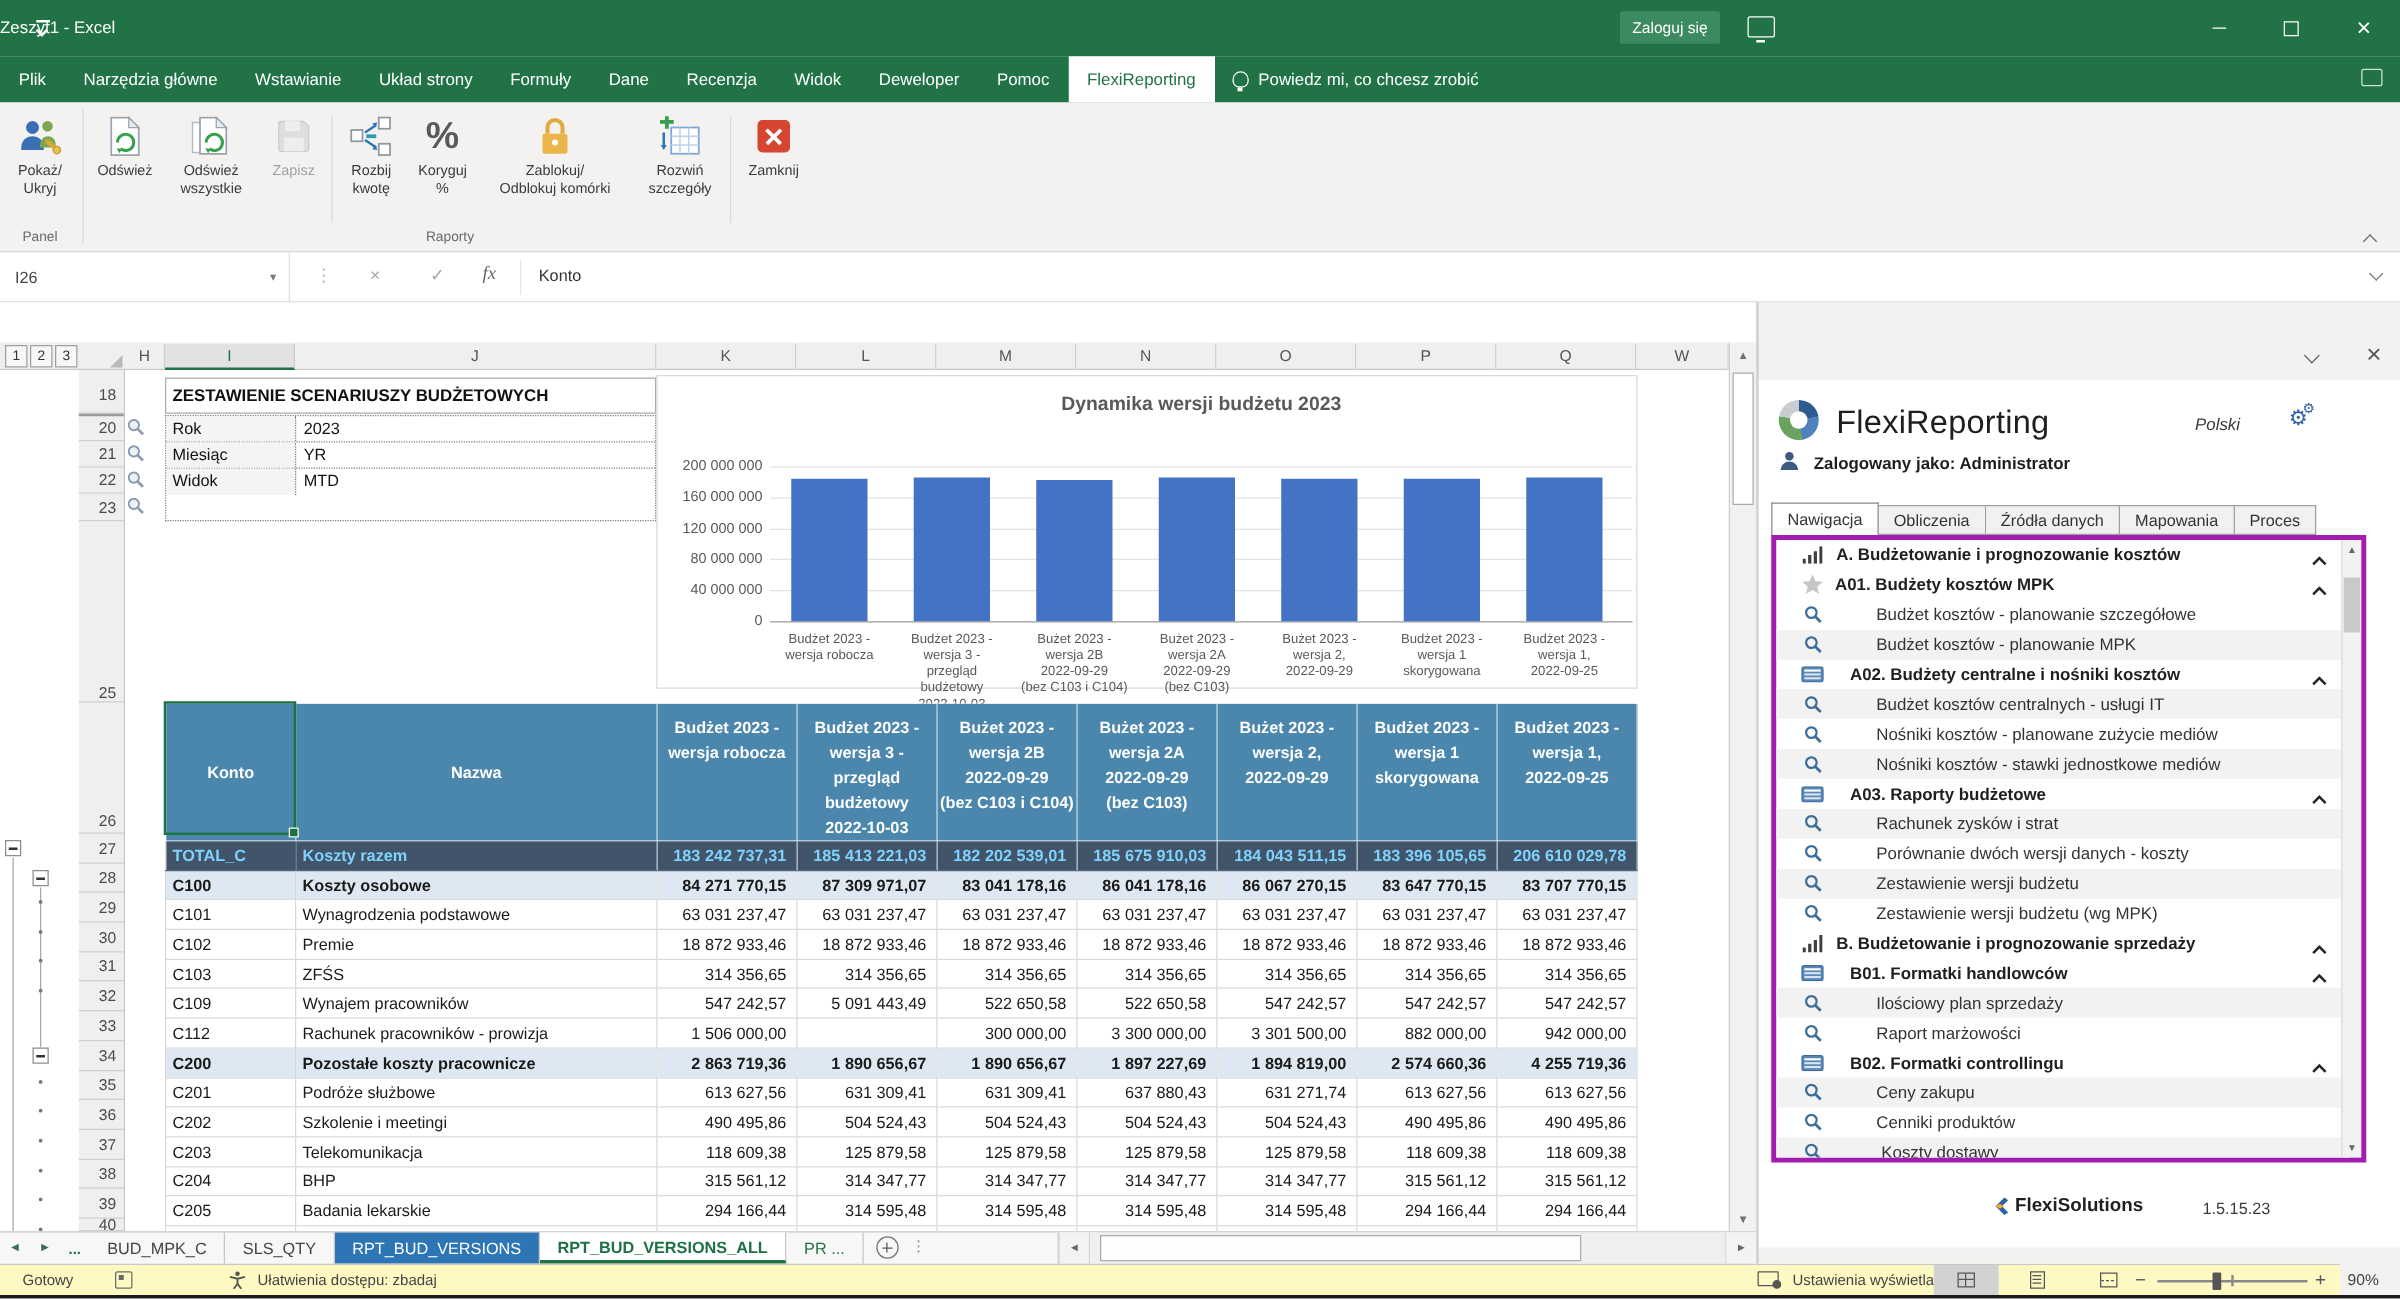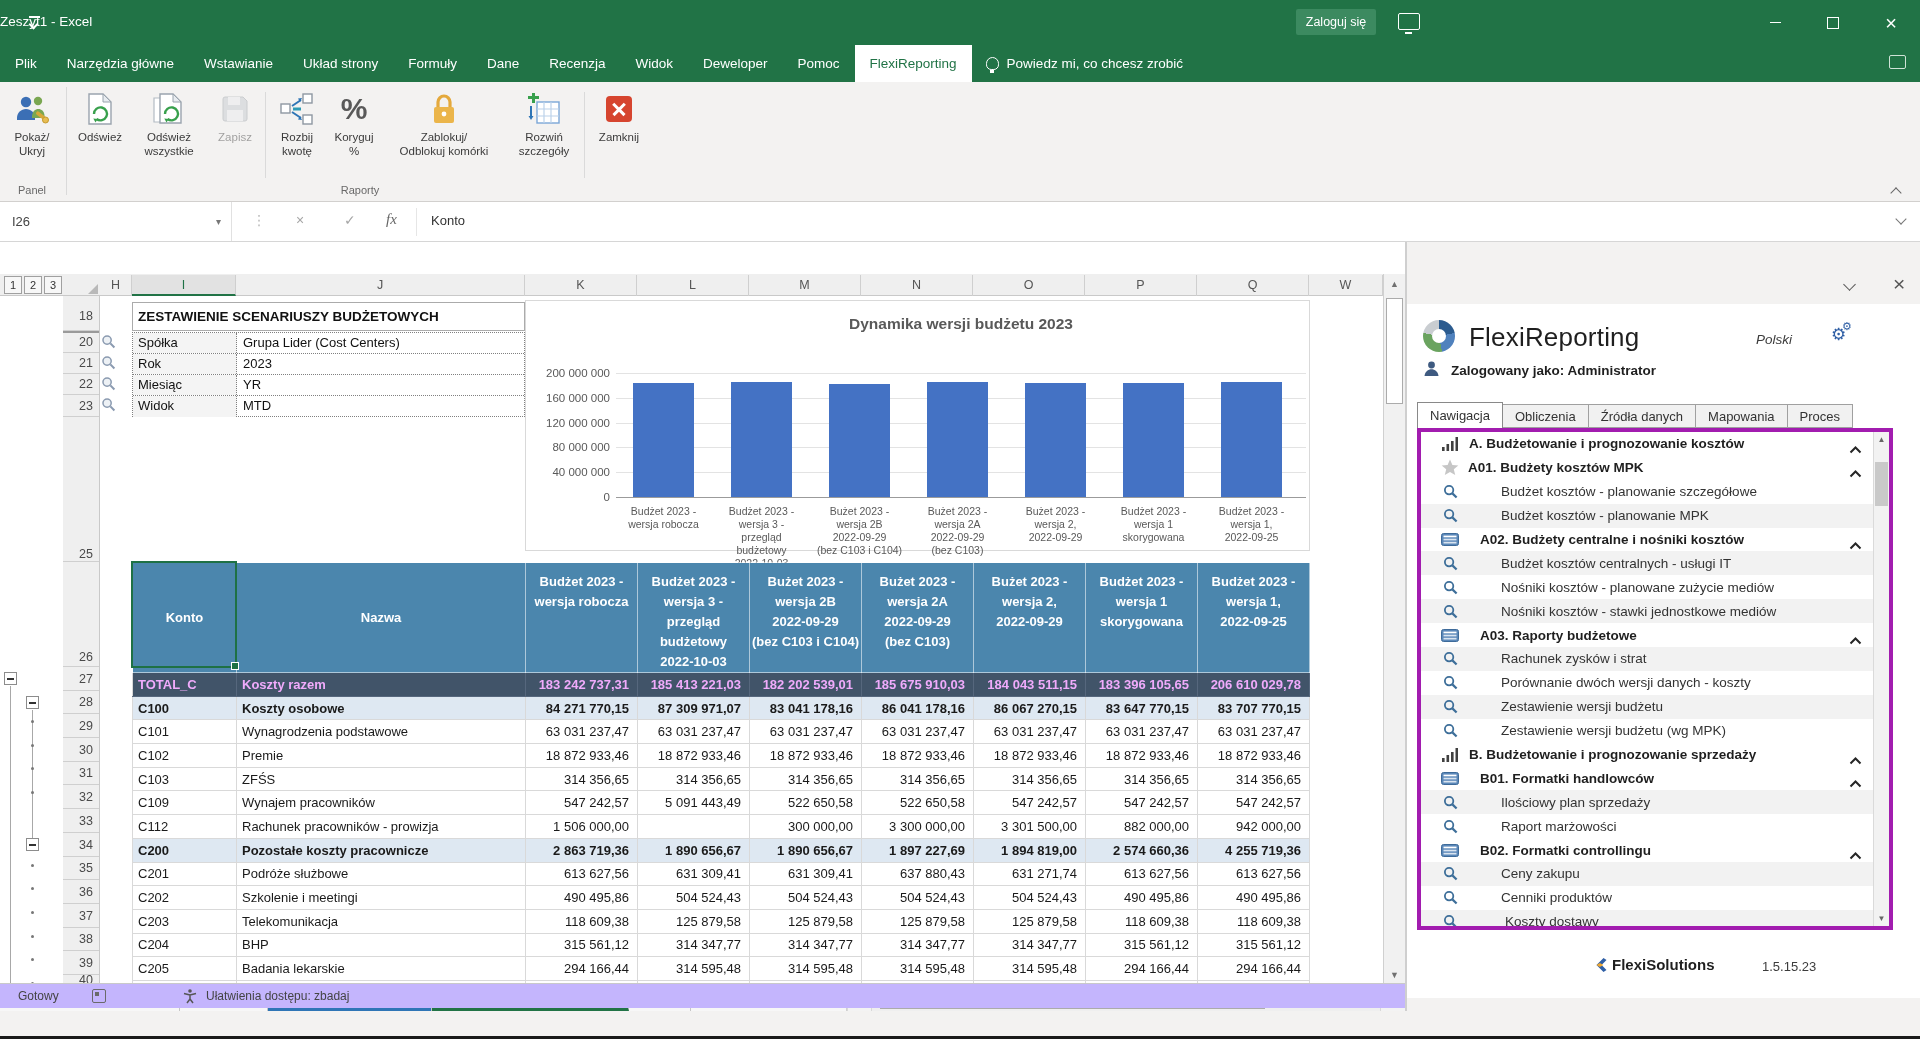--- a/index.html
+++ b/index.html
@@ -89,21 +89,21 @@
 .bar{position:absolute;width:61px;background:#4472C4}
 .xlab{position:absolute;width:98px;text-align:center;font-size:10.5px;line-height:13px;color:#595959;white-space:pre-line}
 
 .btable{position:absolute;left:132px;top:320px;border-collapse:collapse;table-layout:fixed;font-size:13px}
 .btable th{background:#4B86AD;color:#fff;font-weight:bold;border:1px solid rgba(255,255,255,.55);vertical-align:top;padding-top:9px;white-space:pre-line;font-size:13px;line-height:20px;text-align:center}
 .btable th.mid{vertical-align:middle;padding-top:0}
 .btable td{border-right:1px solid #D9D9D9;border-bottom:1px solid #D9D9D9;color:#1a1a1a;overflow:hidden;white-space:nowrap}
 .btable td:first-child{border-left:1px solid #D9D9D9}
 .btable td.t-num{text-align:right;padding-right:8px}
 .btable td.t-txt{padding-left:5px}
-.btable tr.total td{background:#415469;color:#f0abfc;font-weight:bold;border-right:1px solid #56677D;border-bottom:1px solid #56677D}
+.btable tr.total td{background:#415469;color:#7dd3fc;font-weight:bold;border-right:1px solid #56677D;border-bottom:1px solid #56677D}
 .btable tr.subtotal td{background:#DEE8F2;font-weight:bold}
 .sel-cell{position:absolute;left:131px;top:319px;width:106px;height:107px;border:2px solid #1E7145;pointer-events:none}
 .sel-cell::after{content:"";position:absolute;right:-4px;bottom:-4px;width:6px;height:6px;background:#1E7145;border:1px solid #fff}
 
 .vscroll{position:absolute;left:1383px;top:32px;width:22px;height:711px;background:#F1F1F1;border-left:1px solid #D0D0D0}
 .vs-arrow{position:absolute;left:0;width:21px;height:20px;color:#707070;font-size:9px;text-align:center;line-height:20px;background:#F1F1F1}
 .vs-thumb{position:absolute;left:2px;top:24px;width:17px;height:106px;background:#fff;border:1px solid #ABABAB}
 
 .tabbar{position:absolute;left:0;top:985px;width:1405px;height:26px;background:#F7F7F7;border-top:1px solid #C9C9C9;display:flex;align-items:stretch}
 .tb-nav{display:flex;align-items:center;color:#3C6E54;font-size:10px;padding:0 7px}
@@ -112,21 +112,21 @@
 .sheet-tab.active{background:#fff;color:#1E7145;font-weight:bold;border-bottom:3px solid #217346;border-right:1px solid #C6C6C6}
 .sheet-tab.partial{color:#217346}
 .add-tab{width:18px;height:18px;border:1px solid #767676;border-radius:50%;margin:3px 8px 0 10px;position:relative}
 .add-tab::before{content:"";position:absolute;left:4px;top:7.5px;width:8px;height:1.4px;background:#555}
 .add-tab::after{content:"";position:absolute;left:7.3px;top:4px;width:1.4px;height:8px;background:#555}
 .tb-dots{color:#8a8a8a;font-size:12px;margin:4px 6px 0 2px}
 .hscroll{position:absolute;left:846px;top:0;height:25px;width:559px;background:#EFEFEF;border-left:1px solid #D0D0D0}
 .hs-arrow{position:absolute;top:0;width:25px;height:25px;color:#666;font-size:9px;text-align:center;line-height:25px;border-right:1px solid #D8D8D8;border-left:1px solid #D8D8D8;background:#F3F3F3}
 .hs-thumb{position:absolute;left:33px;top:2px;width:385px;height:21px;background:#FDFDFD;border:1px solid #ABABAB}
 
-.statusbar{position:absolute;left:0;top:983px;width:1656px;height:25px;background:#c4b5fd;border-top:1px solid #C9C9C9;font-size:12px;color:#444}
+.statusbar{position:absolute;left:0;top:1011px;width:1872px;height:25px;background:#fef9c3;border-top:1px solid #C9C9C9;font-size:12px;color:#444}
 .sb-item{position:absolute;top:5px}
 .macro-icon{position:absolute;left:92px;top:5px;width:14px;height:14px;border:1.5px solid #6a6a6a;border-radius:2px}
 .macro-icon::after{content:"";position:absolute;left:2px;top:2px;width:4px;height:4px;background:#6a6a6a}
 .acc-icon{position:absolute;left:182px;top:4px;width:16px;height:16px}
 .viewbtn{position:absolute;top:0;width:52px;height:24px;display:flex;align-items:center;justify-content:center}
 .viewbtn.on{background:#D2D2D2}
 .vb-grid{width:14px;height:12px;border:1.4px solid #555;background:linear-gradient(#555,#555) 50% 0/1.4px 100% no-repeat,linear-gradient(#555,#555) 0 50%/100% 1.4px no-repeat}
 .vb-page{width:12px;height:14px;border:1.4px solid #555;position:relative}
 .vb-page::after{content:"";position:absolute;left:1px;top:2px;width:7px;height:1.4px;background:#555;box-shadow:0 3px 0 #555,0 6px 0 #555}
 .vb-break{width:14px;height:12px;border:1.4px solid #555;position:relative}
@@ -406,24 +406,20 @@
           <div class="odot" style="left: 31px; top: 591px;"></div>
           <div class="odot" style="left: 31px; top: 615px;"></div>
           <div class="odot" style="left: 31px; top: 639px;"></div>
           <div class="odot" style="left: 31px; top: 662px;"></div>
           <div class="odot" style="left: 31px; top: 686px;"></div>
         </div>
     </div>
 
     <div class="sheet-title">ZESTAWIENIE SCENARIUSZY BUDŻETOWYCH</div>
     <div class="param-box" id="param-box">
-        <div class="param-row">
-          <div class="param-label">Spółka</div>
-          <div class="param-value">Grupa Lider (Cost Centers)</div>
-        </div>
         <div class="param-row">
           <div class="param-label">Rok</div>
           <div class="param-value">2023</div>
         </div>
         <div class="param-row">
           <div class="param-label">Miesiąc</div>
           <div class="param-value">YR</div>
         </div>
         <div class="param-row">
           <div class="param-label">Widok</div>

